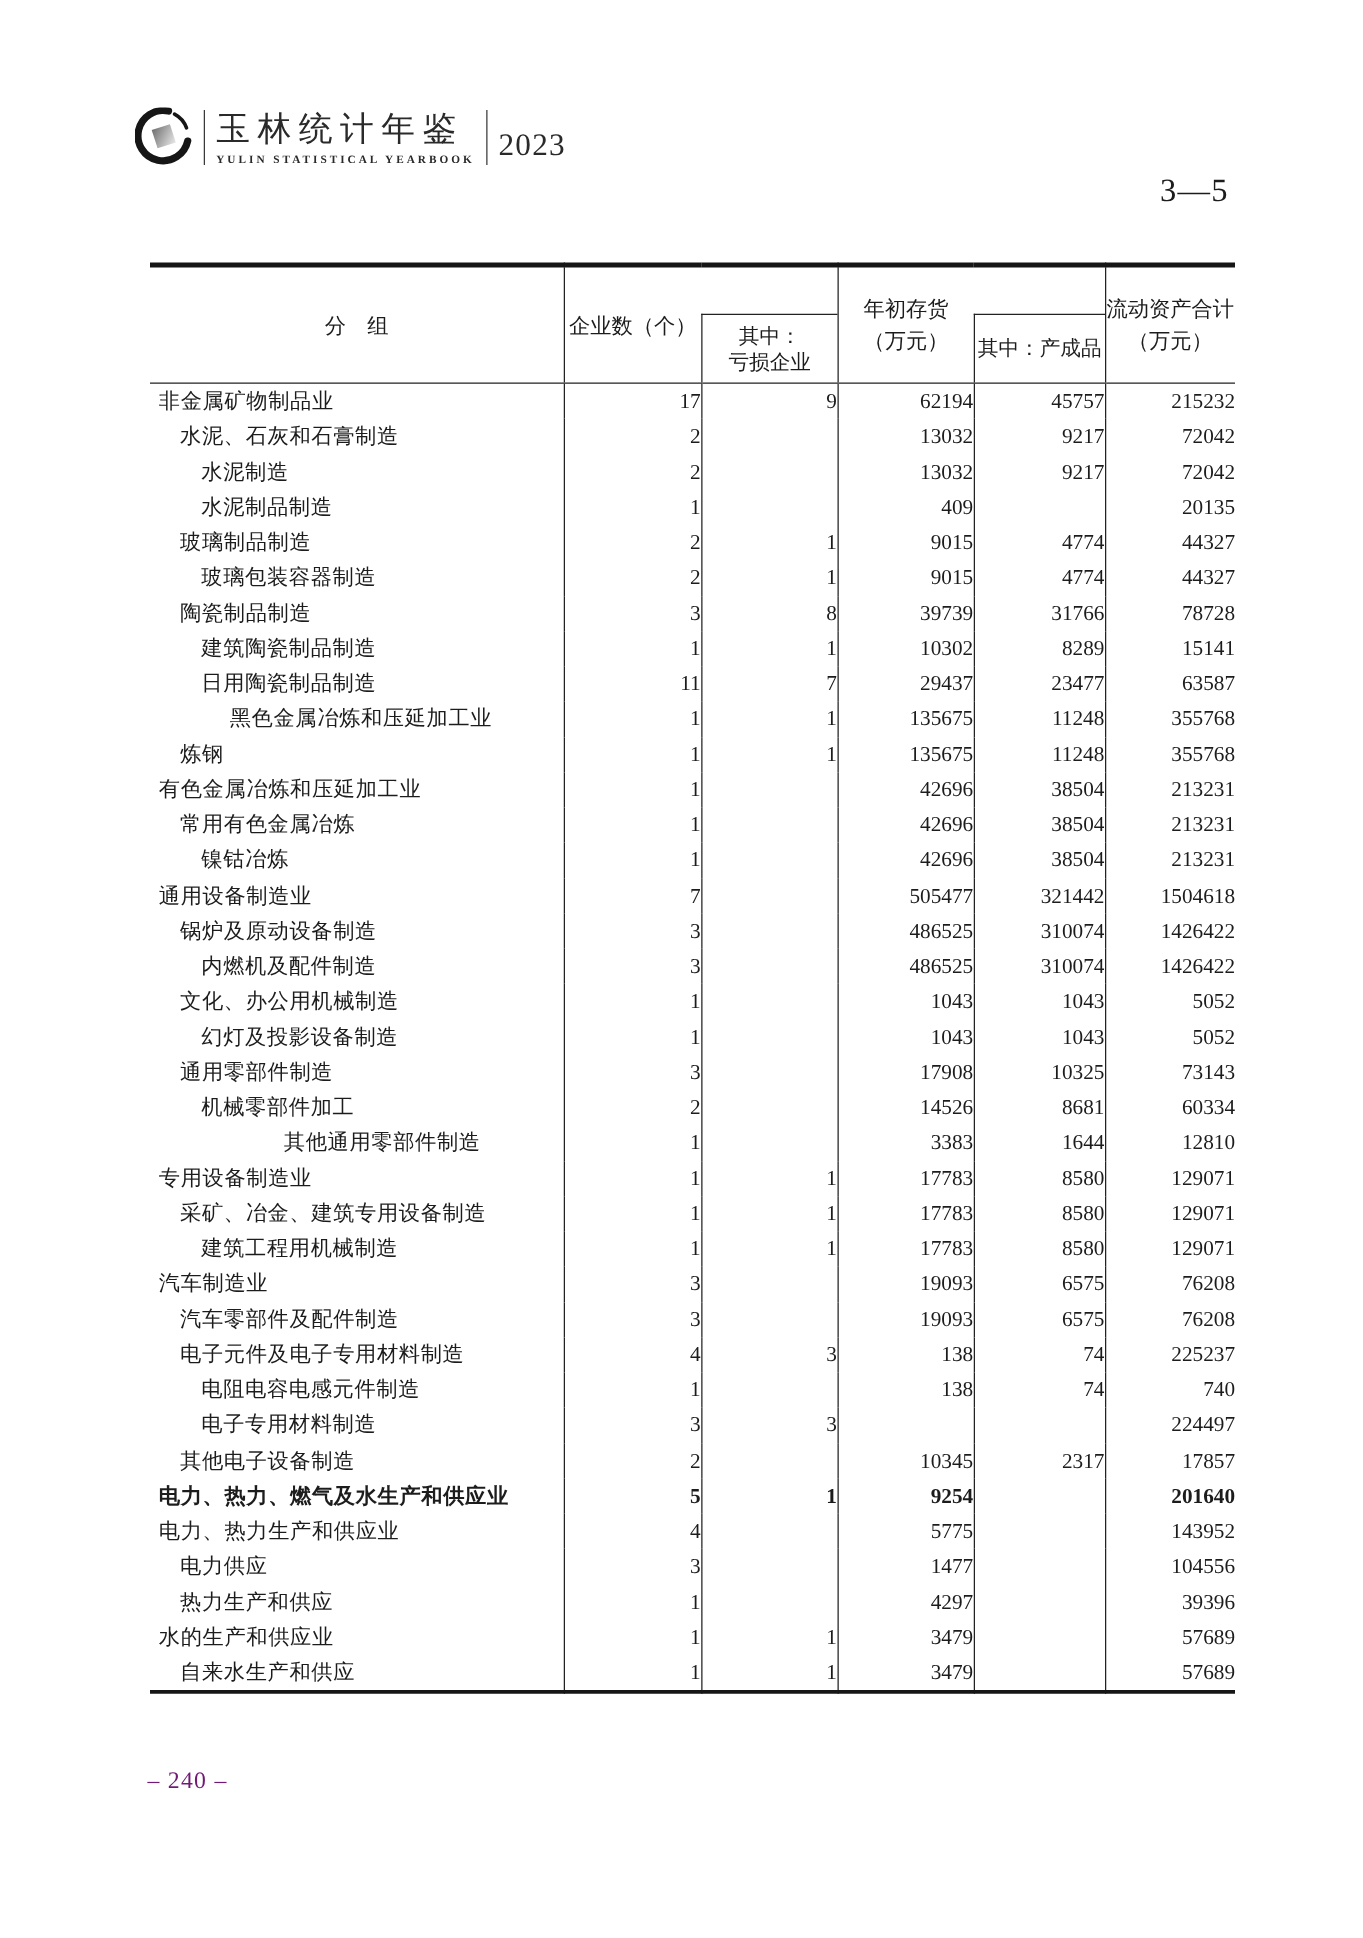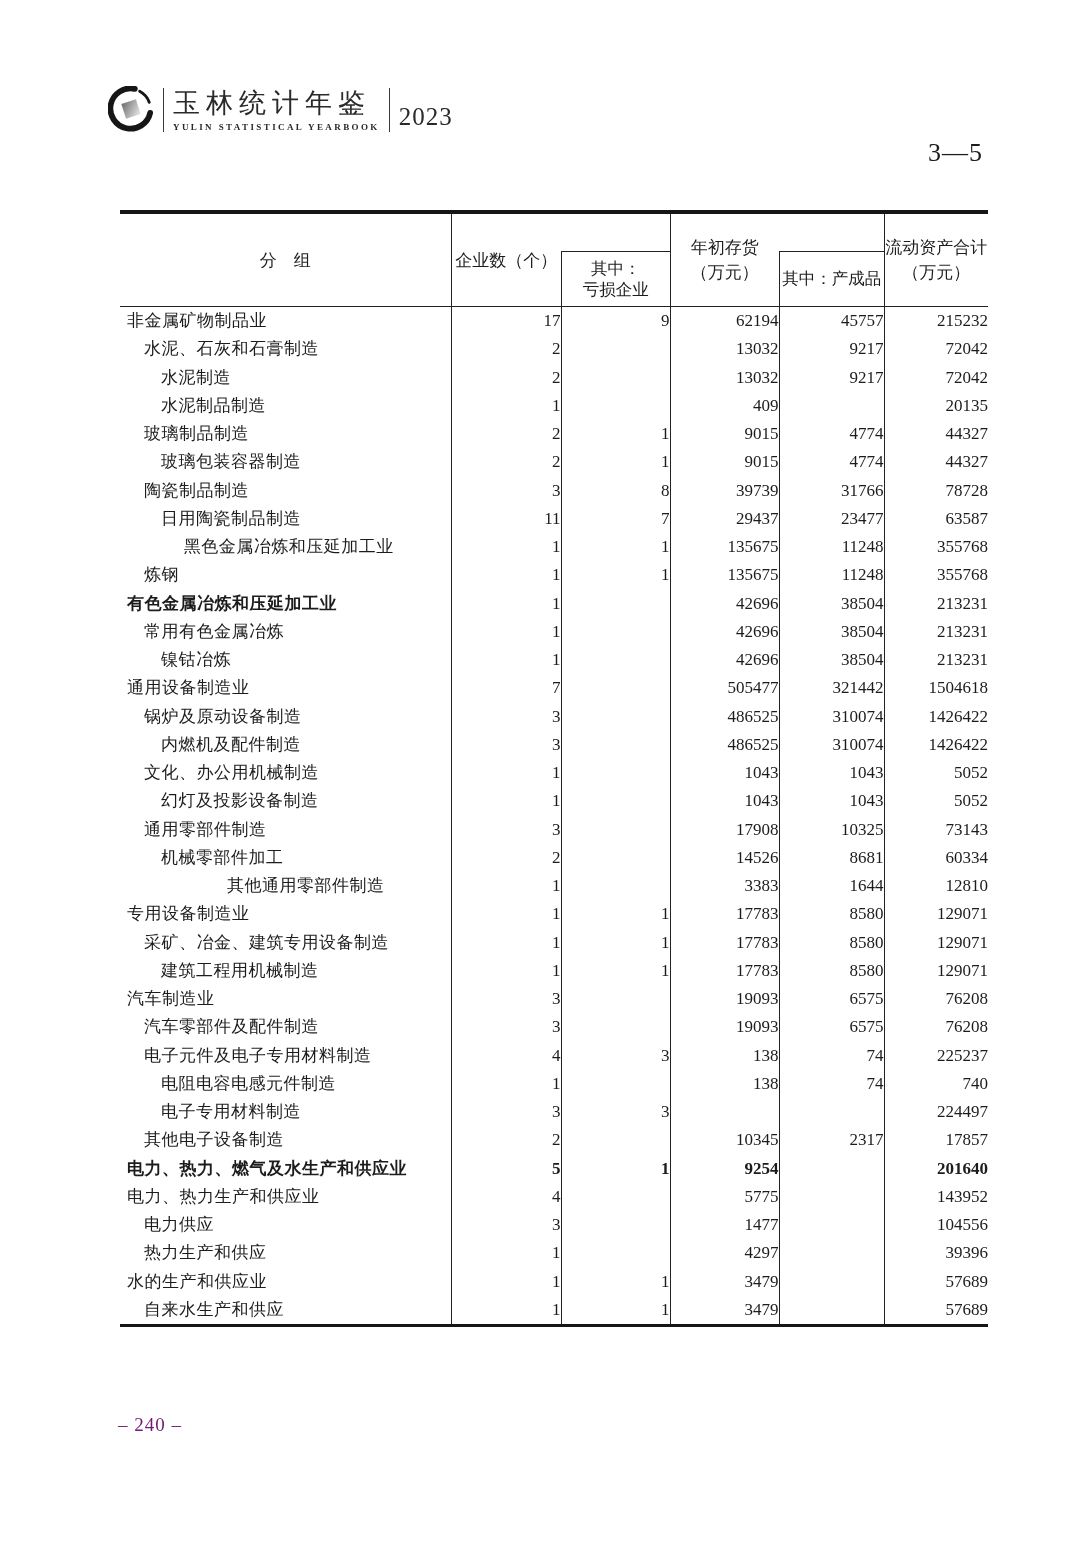--- a/index.html
+++ b/index.html
@@ -201,20 +201,28 @@
   </tr>
         <tr>
     <td class="lbl" style="padding-left: 24px;"><span>陶瓷制品制造</span></td>
     <td class="num bl">3</td>
     <td class="num bl">8</td>
     <td class="num bl">39739</td>
     <td class="num bl">31766</td>
     <td class="num bl">78728</td>
   </tr>
         <tr>
+    <td class="lbl" style="padding-left: 41px;"><span>建筑陶瓷制品制造</span></td>
+    <td class="num bl">1</td>
+    <td class="num bl">1</td>
+    <td class="num bl">10302</td>
+    <td class="num bl">8289</td>
+    <td class="num bl">15141</td>
+  </tr>
+        <tr>
     <td class="lbl" style="padding-left: 41px;"><span>日用陶瓷制品制造</span></td>
     <td class="num bl">11</td>
     <td class="num bl">7</td>
     <td class="num bl">29437</td>
     <td class="num bl">23477</td>
     <td class="num bl">63587</td>
   </tr>
         <tr>
     <td class="lbl" style="padding-left: 7px; text-align: center;"><span>黑色金属冶炼和压延加工业</span></td>
     <td class="num bl">1</td>
@@ -225,21 +233,21 @@
   </tr>
         <tr>
     <td class="lbl" style="padding-left: 24px;"><span>炼钢</span></td>
     <td class="num bl">1</td>
     <td class="num bl">1</td>
     <td class="num bl">135675</td>
     <td class="num bl">11248</td>
     <td class="num bl">355768</td>
   </tr>
         <tr>
-    <td class="lbl" style="padding-left: 7px; font-weight: bold;"><span>有色金属冶炼和压延加工业</span></td>
+    <td class="lbl" style="padding-left: 7px;"><span>有色金属冶炼和压延加工业</span></td>
     <td class="num bl">1</td>
     <td class="num bl"></td>
     <td class="num bl">42696</td>
     <td class="num bl">38504</td>
     <td class="num bl">213231</td>
   </tr>
         <tr>
     <td class="lbl" style="padding-left: 24px;"><span>常用有色金属冶炼</span></td>
     <td class="num bl">1</td>
     <td class="num bl"></td>

